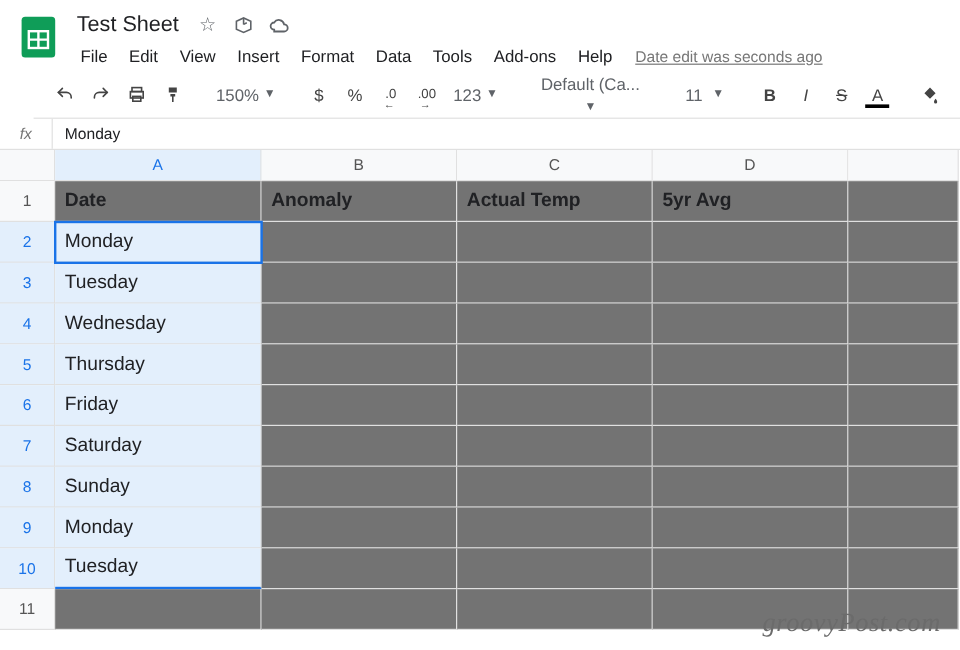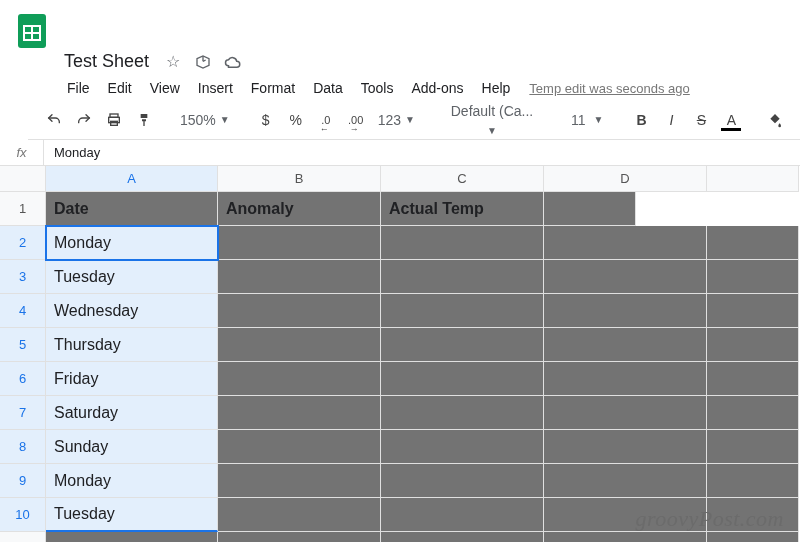--- a/index.html
+++ b/index.html
@@ -2,21 +2,21 @@
 <html><head>
 <meta charset="utf-8">
 <style>
 * { box-sizing: border-box; margin: 0; padding: 0; }
 body { font-family: Arial, sans-serif; background: #fff; width: 800px; height: 542px; overflow: hidden; position: relative; }
 
 
 .header { display: flex; align-items: flex-start; padding: 8px 12px 0 12px; }
 .doc-icon { width: 40px; height: 40px; margin-right: 8px; margin-top:2px; }
 .doc-icon svg { width: 40px; height: 40px; }
-.title-block { flex: 1; margin-top: 41px; }
+.title-block { flex: 1; }
 .title-row { display: flex; align-items: center; gap: 10px; }
 .doc-title { font-size: 18px; color: #202124; padding: 2px 4px; }
 .title-icons { display: flex; gap: 10px; color: #5f6368; }
 .title-icons span { cursor: pointer; display:inline-flex; align-items:center; justify-content:center; width:20px; height:20px; }
 
 .menu-bar { display: flex; gap: 4px; margin-top: 2px; align-items: center; font-size: 14px; color: #202124; }
 .menu-bar .menu-item { padding: 4px 7px; cursor: pointer; border-radius: 3px; text-align: center; }
 .last-edit { color: #777; text-decoration: underline; margin-left: 8px; font-size: 13px; }
 
 
@@ -91,21 +91,21 @@
     <div class="menu-bar">
       <div class="menu-item">File</div>
       <div class="menu-item">Edit</div>
       <div class="menu-item">View</div>
       <div class="menu-item">Insert</div>
       <div class="menu-item">Format</div>
       <div class="menu-item">Data</div>
       <div class="menu-item">Tools</div>
       <div class="menu-item">Add-ons</div>
       <div class="menu-item">Help</div>
-      <div class="last-edit">Temp edit was seconds ago</div>
+      <div class="last-edit">Date edit was seconds ago</div>
     </div>
   </div>
 </div>
 
 <div class="toolbar">
   <div class="t-btn">
       <svg width="16" height="16" viewBox="0 0 24 24" fill="none" stroke="#444" stroke-width="2" stroke-linecap="round">
         <path d="M9 14L4 9l5-5"></path>
         <path d="M4 9h10a6 6 0 016 6v1"></path>
       </svg>
@@ -184,20 +184,21 @@
     <div class="col-h col-c">C</div>
     <div class="col-h col-d">D</div>
     <div class="col-h col-e"></div>
   </div>
 
   <div class="row">
     <div class="row-h">1</div>
     <div class="cell col-a header-cell">Date</div>
     <div class="cell col-b header-cell">Anomaly</div>
     <div class="cell col-c header-cell">Actual Temp</div>
+    <div class="cell col-d header-cell">5yr Avg</div>
     <div class="cell col-e"></div>
   </div>
   <div class="row">
     <div class="row-h active-row">2</div>
     <div class="cell col-a sel active">Monday</div>
     <div class="cell col-b"></div>
     <div class="cell col-c"></div>
     <div class="cell col-d"></div>
     <div class="cell col-e"></div>
   </div>

